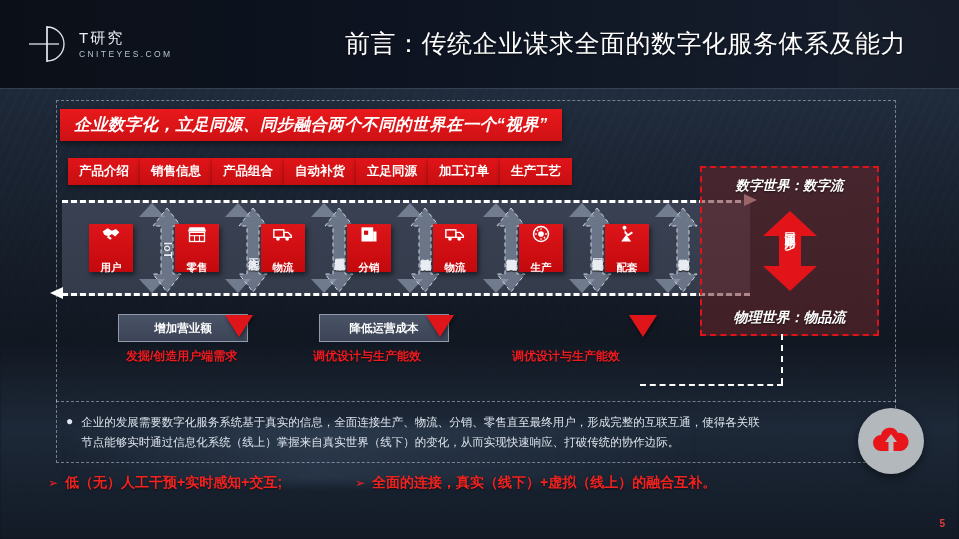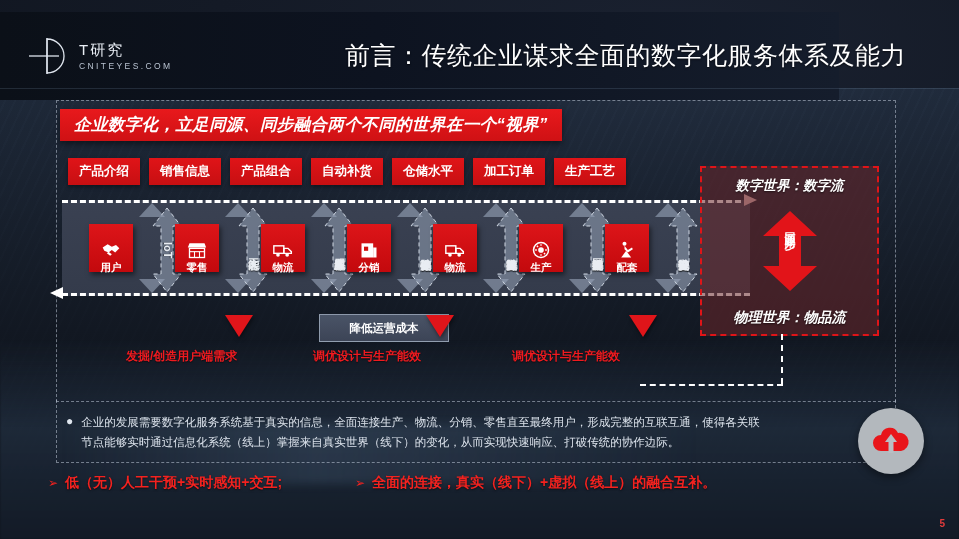--- a/index.html
+++ b/index.html
@@ -19,21 +19,21 @@
         repeating-linear-gradient(115deg, rgba(120,150,190,.05) 0 2px, rgba(0,0,0,0) 2px 9px);
   }
   .bg-streak{position:absolute;bottom:0;left:0;right:0;height:200px;
       background:linear-gradient(180deg,rgba(50,70,95,0) 0%,rgba(55,78,105,.35) 45%,rgba(20,28,40,.9) 100%);
       filter:blur(1px);}
   .bg-streak2{position:absolute;bottom:55px;left:60px;width:640px;height:60px;
       background:linear-gradient(90deg,rgba(90,120,155,0) 0%,rgba(110,140,175,.18) 40%,rgba(90,120,155,0) 100%);
       filter:blur(4px);}
 
   
-  .header{position:absolute;left:0;top:12px;width:839px;height:88px;
+  .header{position:absolute;left:0;top:0;width:839px;height:88px;
       background:linear-gradient(90deg,#0b1018 0%,#0d1320 45%,#151d2c 100%);}
   .logo-wrap{position:absolute;left:25px;top:22px;display:flex;align-items:center;gap:10px;}
   .logo-mark{width:44px;height:44px;position:relative;}
   .logo-text{display:flex;flex-direction:column;justify-content:center;line-height:1;}
   .logo-cn{color:#e8edf4;font-size:15px;letter-spacing:2px;font-weight:400;}
   .logo-en{color:#b9c3d1;font-size:8.5px;letter-spacing:2.4px;margin-top:5px;}
   .slide-title{position:absolute;left:345px;top:27px;color:#ffffff;font-size:25px;
       letter-spacing:.5px;white-space:nowrap;text-shadow:0 1px 2px rgba(0,0,0,.6);}
   .header-rule{position:absolute;left:0;top:88px;width:959px;height:1px;background:rgba(140,165,195,.18);}
 
@@ -46,21 +46,21 @@
       border-bottom:1px dashed rgba(205,215,230,.5);}
 
   
   .banner{position:absolute;left:60px;top:109px;height:32px;padding:0 14px;
       display:flex;align-items:center;
       background:linear-gradient(180deg,#e8191c 0%,#cf1114 100%);
       box-shadow:0 3px 6px rgba(0,0,0,.45);}
   .banner span{color:#fff;font-size:16.5px;font-weight:bold;font-style:italic;letter-spacing:.4px;white-space:nowrap;}
 
   
-  .tags{position:absolute;left:68px;top:158px;display:flex;gap:9px;}
+  .tags{position:absolute;left:68px;top:158px;display:flex;}
   .tag{background:linear-gradient(180deg,#e01418 0%,#c70f12 100%);
       color:#fff;font-size:12.5px;font-weight:bold;padding:5px 11px;white-space:nowrap;
       box-shadow:0 2px 4px rgba(0,0,0,.4);}
 
   
   .band{position:absolute;left:62px;top:200px;width:688px;height:96px;
       background:linear-gradient(180deg,#3a4152 0%,#343b4b 100%);}
   .band-top{position:absolute;left:62px;top:200px;width:688px;height:0;
       border-top:3px dashed #ffffff;}
   .band-bot{position:absolute;left:62px;top:293px;width:688px;height:0;
@@ -72,21 +72,21 @@
   .tri-row{position:absolute;left:62px;width:688px;height:14px;}
   .tri-up{position:absolute;top:0;width:0;height:0;border-left:13px solid transparent;
       border-right:13px solid transparent;border-bottom:14px solid rgba(150,163,182,.62);}
   .tri-dn{position:absolute;top:0;width:0;height:0;border-left:13px solid transparent;
       border-right:13px solid transparent;border-top:14px solid rgba(150,163,182,.62);}
 
   
   .node{position:absolute;width:44px;height:48px;
       background:linear-gradient(180deg,#dd1519 0%,#c3090d 100%);
       box-shadow:2px 3px 5px rgba(0,0,0,.5);
-      display:flex;flex-direction:column;align-items:center;justify-content:flex-end;gap:2px;}
+      display:flex;flex-direction:column;align-items:center;justify-content:space-between;gap:2px;}
   .node .ic{width:22px;height:20px;display:block;}
   .node .nm{color:#fff;font-size:10.5px;font-weight:bold;line-height:1;}
 
   
   .darrow{position:absolute;width:34px;height:88px;}
   .darrow .vlabel{position:absolute;left:0;right:0;top:0;bottom:0;
       display:flex;align-items:center;justify-content:center;}
   .darrow .vlabel span{writing-mode:vertical-rl;color:#e9edf3;font-size:11px;font-weight:bold;
       letter-spacing:0px;line-height:1.05;text-shadow:0 1px 1px rgba(0,0,0,.55);}
 
@@ -167,21 +167,21 @@
 
   <div class="banner">
     <span>企业数字化，立足同源、同步融合两个不同的世界在一个“视界”</span>
   </div>
 
   <div class="tags">
     <div class="tag">产品介绍</div>
     <div class="tag">销售信息</div>
     <div class="tag">产品组合</div>
     <div class="tag">自动补货</div>
-    <div class="tag">仓储水平</div>
+    <div class="tag">立足同源</div>
     <div class="tag">加工订单</div>
     <div class="tag">生产工艺</div>
   </div>
 
   <div class="band"></div>
   <div class="tri-row" style="top:203px;">
     <i class="tri-up" style="left:77px;"></i>
       <i class="tri-up" style="left:163px;"></i>
     <i class="tri-up" style="left:249px;"></i>
       <i class="tri-up" style="left:335px;"></i>
@@ -327,20 +327,23 @@
         <path d="M31 1 L58 26 L42 26 L42 56 L58 56 L31 81 L4 56 L20 56 L20 26 L4 26 Z" fill="#e21419"></path>
       </svg>
     </div>
     <div class="rp-words">
       <span>同源</span>
       <span>同步</span>
     </div>
     <div class="rp-bot">物理世界：物品流</div>
   </div>
 
+  <div class="outcome" style="left:118px;top:314px;">
+    <span>增加营业额</span>
+  </div>
   <div class="out-tri" style="left:225px;top:315px;"></div>
   <div class="out-sub" style="left:118px;top:348px;margin-left:8px;">发掘/创造用户端需求</div>
 
   <div class="outcome" style="left:319px;top:314px;">
     <span>降低运营成本</span>
   </div>
   <div class="out-tri" style="left:426px;top:315px;"></div>
   <div class="out-sub" style="left:313px;top:348px;">调优设计与生产能效</div>
 
   <div class="out-tri" style="left:629px;top:315px;"></div>

